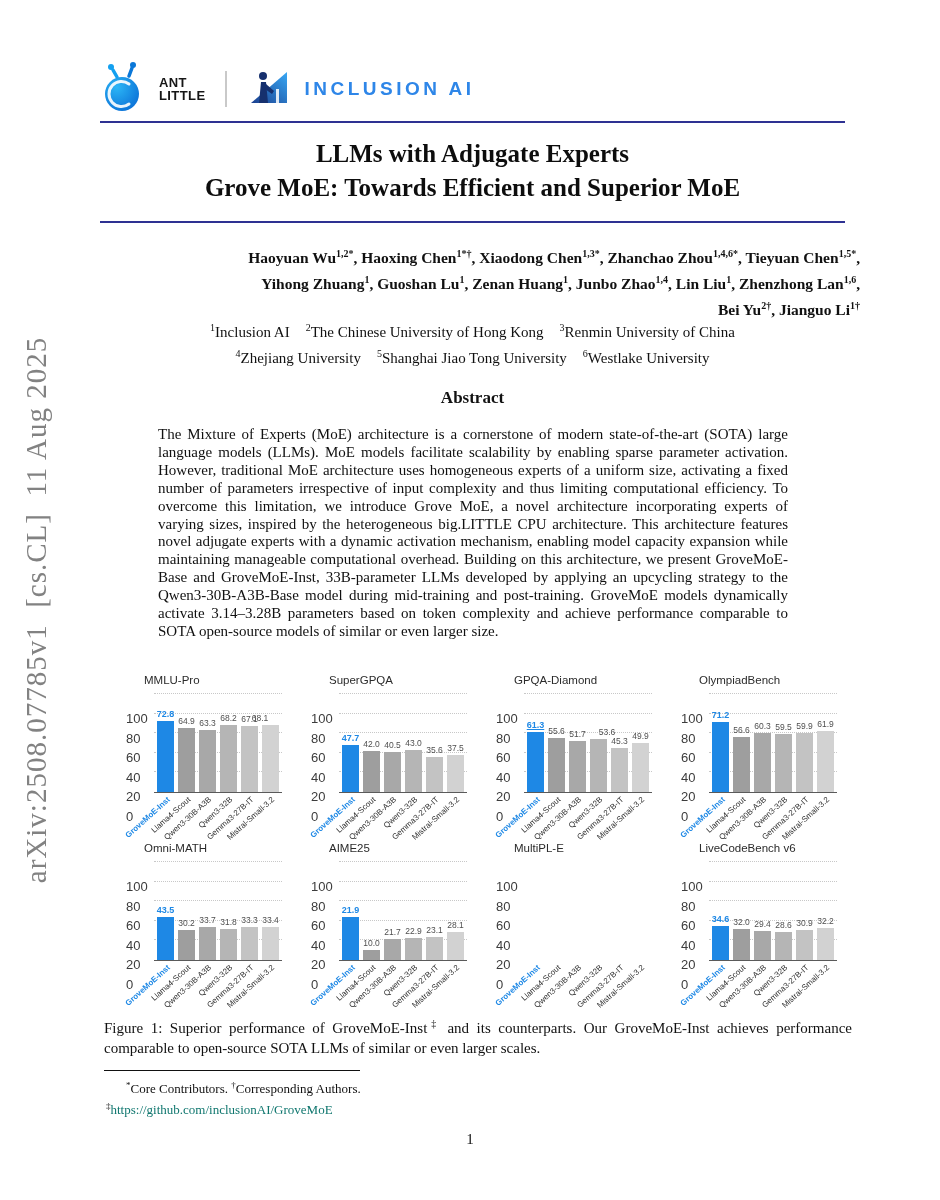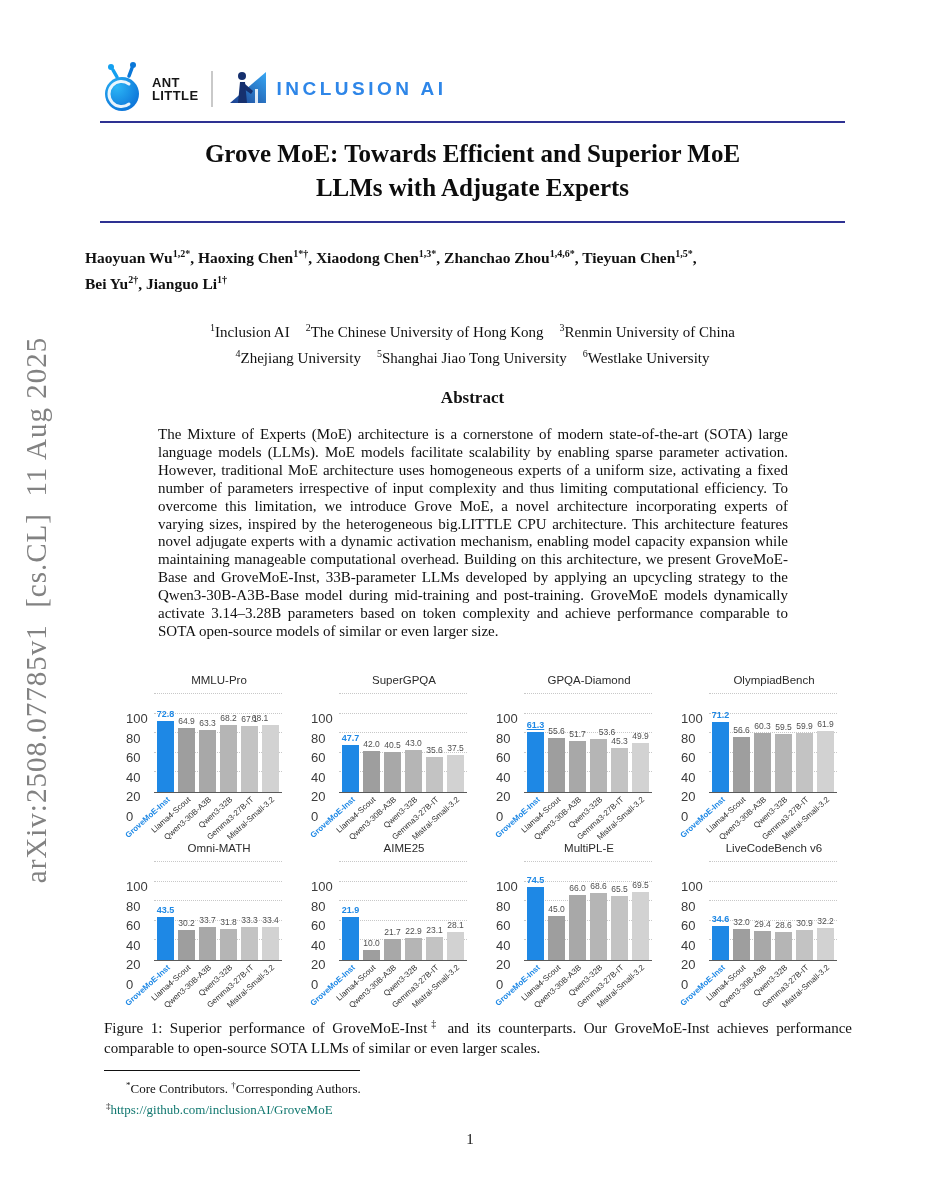--- a/index.html
+++ b/index.html
@@ -7,51 +7,51 @@
     width:940px;height:1200px;background:#ffffff;position:relative;
     font-family:"Liberation Serif",serif;color:#111;overflow:hidden;
   }
   
   .arxiv-watermark{
     position:absolute;left:-262px;top:592px;width:600px;height:36px;
     transform:rotate(-90deg);text-align:center;white-space:pre;
     font-size:29px;color:#828282;letter-spacing:1px;
   }
   
-  .logo-row{position:absolute;left:100px;top:62px;height:54px;display:flex;align-items:center;}
+  .logo-row{position:absolute;left:100px;top:62px;height:54px;display:flex;align-items:center;gap:7px;}
   .ant-text{font-family:"Liberation Sans",sans-serif;font-weight:bold;font-size:13px;
     line-height:13.5px;color:#161616;letter-spacing:.4px;margin-left:6px;}
   .logo-divider{width:2px;height:36px;background:#c9c9c9;margin:0 13px;}
   .inclusion-text{font-family:"Liberation Sans",sans-serif;font-weight:bold;font-size:19px;
     letter-spacing:3.5px;color:#2e86e8;margin-left:8px;}
   
   .rule-navy{position:absolute;left:100px;width:745px;background:#2e3192;}
   .rule1{top:121px;height:2px;}
   .rule2{top:221px;height:2px;}
   .footnote-rule{position:absolute;left:104px;top:1070px;width:256px;height:1px;background:#111;}
   
   .paper-title{position:absolute;left:100px;top:137px;width:745px;text-align:center;
     font-size:25px;font-weight:bold;line-height:34px;color:#0d0d0d;}
-  .authors{position:absolute;left:85px;top:243px;width:775px;text-align:left;
+  .authors{position:absolute;left:85px;top:243px;width:775px;text-align:right;
     font-size:15.5px;font-weight:bold;line-height:22px;}
   .authors sup{font-size:10px;font-weight:bold;}
   .affiliations{position:absolute;left:100px;top:317px;width:745px;text-align:center;
     font-size:15px;line-height:21px;font-weight:normal;}
   .affiliations sup{font-size:10px;}
   .affil-item{margin:0 8px;}
   
   .abstract-heading{position:absolute;left:100px;top:388px;width:745px;text-align:center;
     font-size:17px;font-weight:bold;}
   .abstract-body{position:absolute;left:158px;top:426px;width:630px;
     font-size:15px;line-height:17.9px;text-align:justify;color:#101010;}
   
   .figure-grid{position:absolute;left:118px;top:672px;width:740px;
     display:grid;grid-template-columns:repeat(4,185px);grid-auto-rows:168px;}
   .chart{position:relative;width:185px;height:168px;font-family:"Liberation Sans",sans-serif;}
-  .chart-title{position:absolute;left:26px;top:2px;width:150px;text-align:center;
+  .chart-title{position:absolute;left:26px;top:2px;width:150px;text-align:left;
     font-size:11.5px;color:#2b2b2b;}
   .plot{position:absolute;left:36px;top:22px;width:128px;height:98px;
     border-bottom:1.5px solid #5a5a5a;}
   .gridline{position:absolute;left:0;width:100%;height:0;border-top:1px dotted #c8c8c8;}
   .ylab{position:absolute;left:8px;width:26px;text-align:left;font-size:13px;color:#3c3c3c;}
   .bar{position:absolute;bottom:0;width:17px;}
   .val{position:absolute;font-size:8.5px;color:#4f4f4f;white-space:nowrap;transform:translateX(-50%);}
   .val.hl{color:#1e88e5;font-weight:bold;font-size:9px;}
   .xlab{position:absolute;top:123px;font-size:8px;color:#2f2f2f;white-space:nowrap;
     transform:rotate(-42deg);transform-origin:100% 0;}
@@ -108,28 +108,29 @@
       <path d="M19 15 L27 22 L25 25 L18 20 Z" fill="#16306e"></path>
       <rect x="29" y="20" width="3" height="14" fill="#ffffff" opacity="0.85"></rect>
     </svg>
   </span>
   <span class="inclusion-text">INCLUSION AI</span>
 </div>
 
 <div class="rule-navy rule1"></div>
 
 <div class="paper-title">
+  <div>LLMs with Adjugate Experts</div>
   <div>Grove MoE: Towards Efficient and Superior MoE</div>
-  <div>LLMs with Adjugate Experts</div>
 </div>
 
 <div class="rule-navy rule2"></div>
 
 <div class="authors" id="authors">
     <div><span>Haoyuan Wu</span><sup>1,2*</sup>, <span>Haoxing Chen</span><sup>1*†</sup>, <span>Xiaodong Chen</span><sup>1,3*</sup>, <span>Zhanchao Zhou</span><sup>1,4,6*</sup>, <span>Tieyuan Chen</span><sup>1,5*</sup>,</div>
+    <div><span>Yihong Zhuang</span><sup>1</sup>, <span>Guoshan Lu</span><sup>1</sup>, <span>Zenan Huang</span><sup>1</sup>, <span>Junbo Zhao</span><sup>1,4</sup>, <span>Lin Liu</span><sup>1</sup>, <span>Zhenzhong Lan</span><sup>1,6</sup>,</div>
     <div><span>Bei Yu</span><sup>2†</sup>, <span>Jianguo Li</span><sup>1†</sup></div>
   </div>
 <div class="affiliations" id="affiliations">
     <div><span class="affil-item"><sup>1</sup>Inclusion AI</span><span class="affil-item"><sup>2</sup>The Chinese University of Hong Kong</span><span class="affil-item"><sup>3</sup>Renmin University of China</span></div>
     <div><span class="affil-item"><sup>4</sup>Zhejiang University</span><span class="affil-item"><sup>5</sup>Shanghai Jiao Tong University</span><span class="affil-item"><sup>6</sup>Westlake University</span></div>
   </div>
 
 <div class="abstract-heading">Abstract</div>
 <div class="abstract-body">The Mixture of Experts (MoE) architecture is a cornerstone of modern state-of-the-art (SOTA) large language models (LLMs). MoE models facilitate scalability by enabling sparse parameter activation. However, traditional MoE architecture uses homogeneous experts of a uniform size, activating a fixed number of parameters irrespective of input complexity and thus limiting computational efficiency. To overcome this limitation, we introduce Grove MoE, a novel architecture incorporating experts of varying sizes, inspired by the heterogeneous big.LITTLE CPU architecture. This architecture features novel adjugate experts with a dynamic activation mechanism, enabling model capacity expansion while maintaining manageable computational overhead. Building on this architecture, we present GroveMoE-Base and GroveMoE-Inst, 33B-parameter LLMs developed by applying an upcycling strategy to the Qwen3-30B-A3B-Base model during mid-training and post-training. GroveMoE models dynamically activate 3.14–3.28B parameters based on token complexity and achieve performance comparable to SOTA open-source models of similar or even larger size.</div>
 
@@ -345,39 +346,20 @@
       <div class="ylab" style="bottom: 55.2px; position: absolute;">40</div>
       <div class="ylab" style="bottom: 74.8px; position: absolute;">60</div>
       <div class="ylab" style="bottom: 94.4px; position: absolute;">80</div>
       <div class="ylab" style="bottom: 114px; position: absolute;">100</div>
       <span class="xlab hl" style="right: 137.5px;">GroveMoE-Inst</span>
       <span class="xlab" style="right: 116.5px;">Llama4-Scout</span>
       <span class="xlab" style="right: 95.5px;">Qwen3-30B-A3B</span>
       <span class="xlab" style="right: 74.5px;">Qwen3-32B</span>
       <span class="xlab" style="right: 53.5px;">Gemma3-27B-IT</span>
       <span class="xlab" style="right: 32.5px;">Mistral-Small-3.2</span>
-      <div class="plot">
-        <div class="gridline" style="bottom: 19.6px;"></div>
-        <div class="gridline" style="bottom: 39.2px;"></div>
-        <div class="gridline" style="bottom: 58.8px;"></div>
-        <div class="gridline" style="bottom: 78.4px;"></div>
-        <div class="gridline" style="bottom: 98px;"></div>
-        <div class="bar" style="left: 3px; height: 73.01px; background: rgb(30, 136, 229);"></div>
-        <div class="val hl" style="left: 11.5px; bottom: 75.01px;">74.5</div>
-        <div class="bar" style="left: 24px; height: 44.1px; background: rgb(158, 158, 158);"></div>
-        <div class="val" style="left: 32.5px; bottom: 46.1px;">45.0</div>
-        <div class="bar" style="left: 45px; height: 64.68px; background: rgb(168, 168, 168);"></div>
-        <div class="val" style="left: 53.5px; bottom: 66.68px;">66.0</div>
-        <div class="bar" style="left: 66px; height: 67.228px; background: rgb(181, 181, 181);"></div>
-        <div class="val" style="left: 74.5px; bottom: 69.228px;">68.6</div>
-        <div class="bar" style="left: 87px; height: 64.19px; background: rgb(195, 195, 195);"></div>
-        <div class="val" style="left: 95.5px; bottom: 66.19px;">65.5</div>
-        <div class="bar" style="left: 108px; height: 68.11px; background: rgb(210, 210, 210);"></div>
-        <div class="val" style="left: 116.5px; bottom: 70.11px;">69.5</div>
-      </div>
     </div>
     <div class="chart">
       <div class="chart-title">LiveCodeBench v6</div>
       <div class="ylab" style="bottom: 16px; position: absolute;">0</div>
       <div class="ylab" style="bottom: 35.6px; position: absolute;">20</div>
       <div class="ylab" style="bottom: 55.2px; position: absolute;">40</div>
       <div class="ylab" style="bottom: 74.8px; position: absolute;">60</div>
       <div class="ylab" style="bottom: 94.4px; position: absolute;">80</div>
       <div class="ylab" style="bottom: 114px; position: absolute;">100</div>
       <span class="xlab hl" style="right: 137.5px;">GroveMoE-Inst</span>

